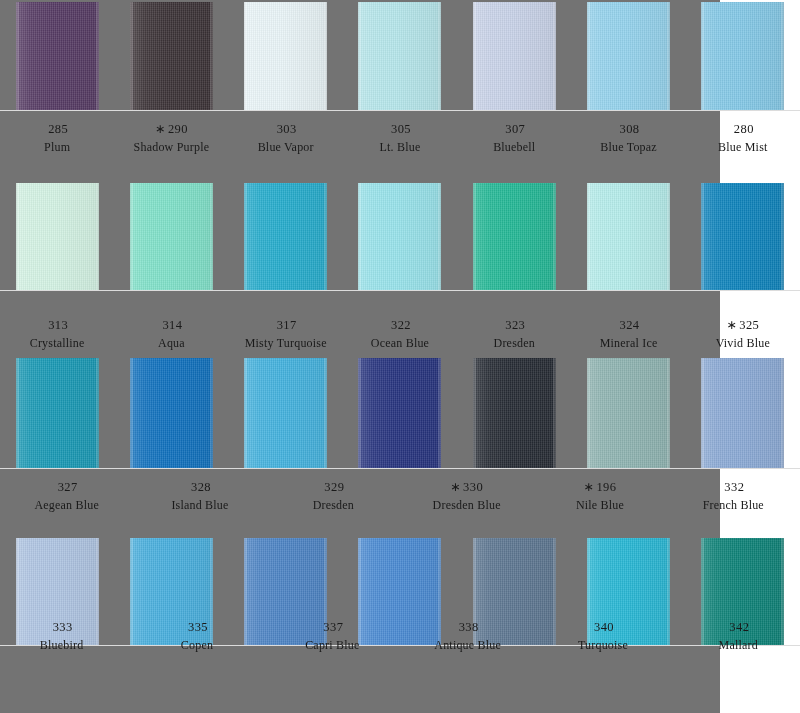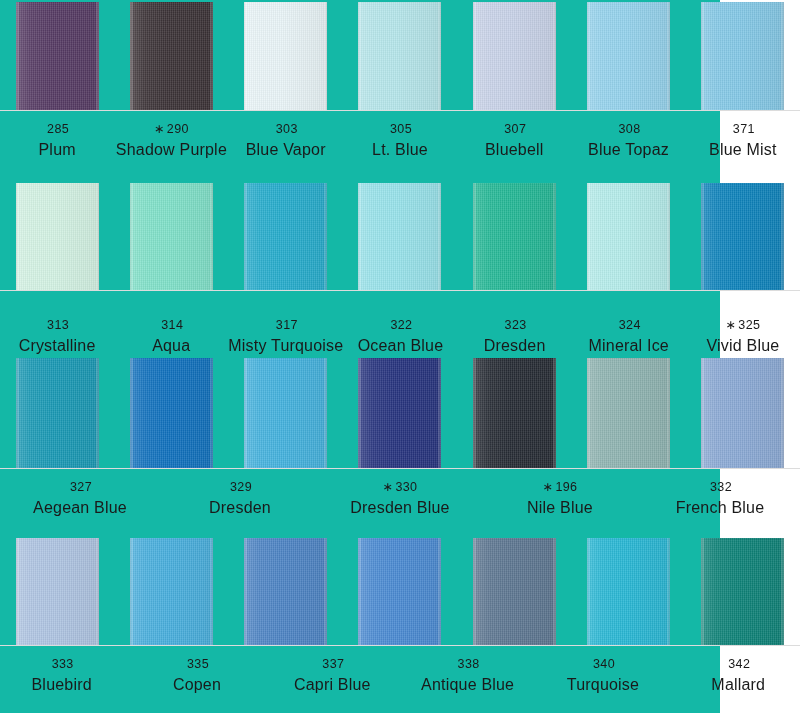--- a/index.html
+++ b/index.html
@@ -13,21 +13,22 @@
     height: 713px;
     overflow: hidden;
     font-family: "Liberation Sans", sans-serif;
     color: #1a1a1a;
     position: relative;
   }
   #chart {
     width: 720px;
     height: 713px;
     position: relative;
-    background: #14b8a6;
+    background: #737373;
+    font-family: Liberation Serif, serif;
   }
   .row-sep {
     position: absolute;
     left: 0;
     width: 800px;
     height: 1px;
     background: #dcdcdc;
   }
   .swatch-band {
     position: relative;
@@ -92,21 +93,21 @@
     text-align: center;
     line-height: 1.25;
     padding-top: 12px;
   }
   .code {
     font-size: 12.5px;
     letter-spacing: 0.4px;
     white-space: nowrap;
   }
   .name {
-    font-size: 16px;
+    font-size: 12px;
     letter-spacing: 0.2px;
     white-space: nowrap;
     margin-top: 2px;
   }
   .star {
     margin-right: 2px;
   }
 </style>
 </head>
 <body>
@@ -183,21 +184,21 @@
       </div>
       <div class="label-cell">
         <div class="code"><span class="star"></span><span>307</span></div>
         <div class="name">Bluebell</div>
       </div>
       <div class="label-cell">
         <div class="code"><span class="star"></span><span>308</span></div>
         <div class="name">Blue Topaz</div>
       </div>
       <div class="label-cell">
-        <div class="code"><span class="star"></span><span>371</span></div>
+        <div class="code"><span class="star"></span><span>280</span></div>
         <div class="name">Blue Mist</div>
       </div>
     </div>
     <div class="swatch-band" style="position: absolute; top: 183px; height: 107px;">
       <div class="cell">
         <div class="chip" title="Crystalline" style="height: 107px; background-color: rgb(211, 242, 227);">
           <div class="edge-l"></div>
           <div class="edge-r"></div>
           <div class="sheen"></div>
         </div>
@@ -327,20 +328,24 @@
         </div>
       </div>
     </div>
     <div class="row-sep" style="top: 468px; background: rgb(220, 220, 220);"></div>
     <div class="label-band" style="position: absolute; top: 468px;">
       <div class="label-cell">
         <div class="code"><span class="star"></span><span>327</span></div>
         <div class="name">Aegean Blue</div>
       </div>
       <div class="label-cell">
+        <div class="code"><span class="star"></span><span>328</span></div>
+        <div class="name">Island Blue</div>
+      </div>
+      <div class="label-cell">
         <div class="code"><span class="star"></span><span>329</span></div>
         <div class="name">Dresden</div>
       </div>
       <div class="label-cell">
         <div class="code"><span class="star">∗</span><span>330</span></div>
         <div class="name">Dresden Blue</div>
       </div>
       <div class="label-cell">
         <div class="code"><span class="star">∗</span><span>196</span></div>
         <div class="name">Nile Blue</div>
@@ -395,21 +400,21 @@
       </div>
       <div class="cell">
         <div class="chip" title="Mallard" style="height: 107px; background-color: rgb(13, 130, 119);">
           <div class="edge-l"></div>
           <div class="edge-r"></div>
           <div class="sheen"></div>
         </div>
       </div>
     </div>
     <div class="row-sep" style="top: 645px; background: rgb(220, 220, 220);"></div>
-    <div class="label-band" style="position: absolute; top: 645px; gap: 12px;">
+    <div class="label-band" style="position: absolute; top: 608px; gap: 12px;">
       <div class="label-cell">
         <div class="code"><span class="star"></span><span>333</span></div>
         <div class="name">Bluebird</div>
       </div>
       <div class="label-cell">
         <div class="code"><span class="star"></span><span>335</span></div>
         <div class="name">Copen</div>
       </div>
       <div class="label-cell">
         <div class="code"><span class="star"></span><span>337</span></div>

